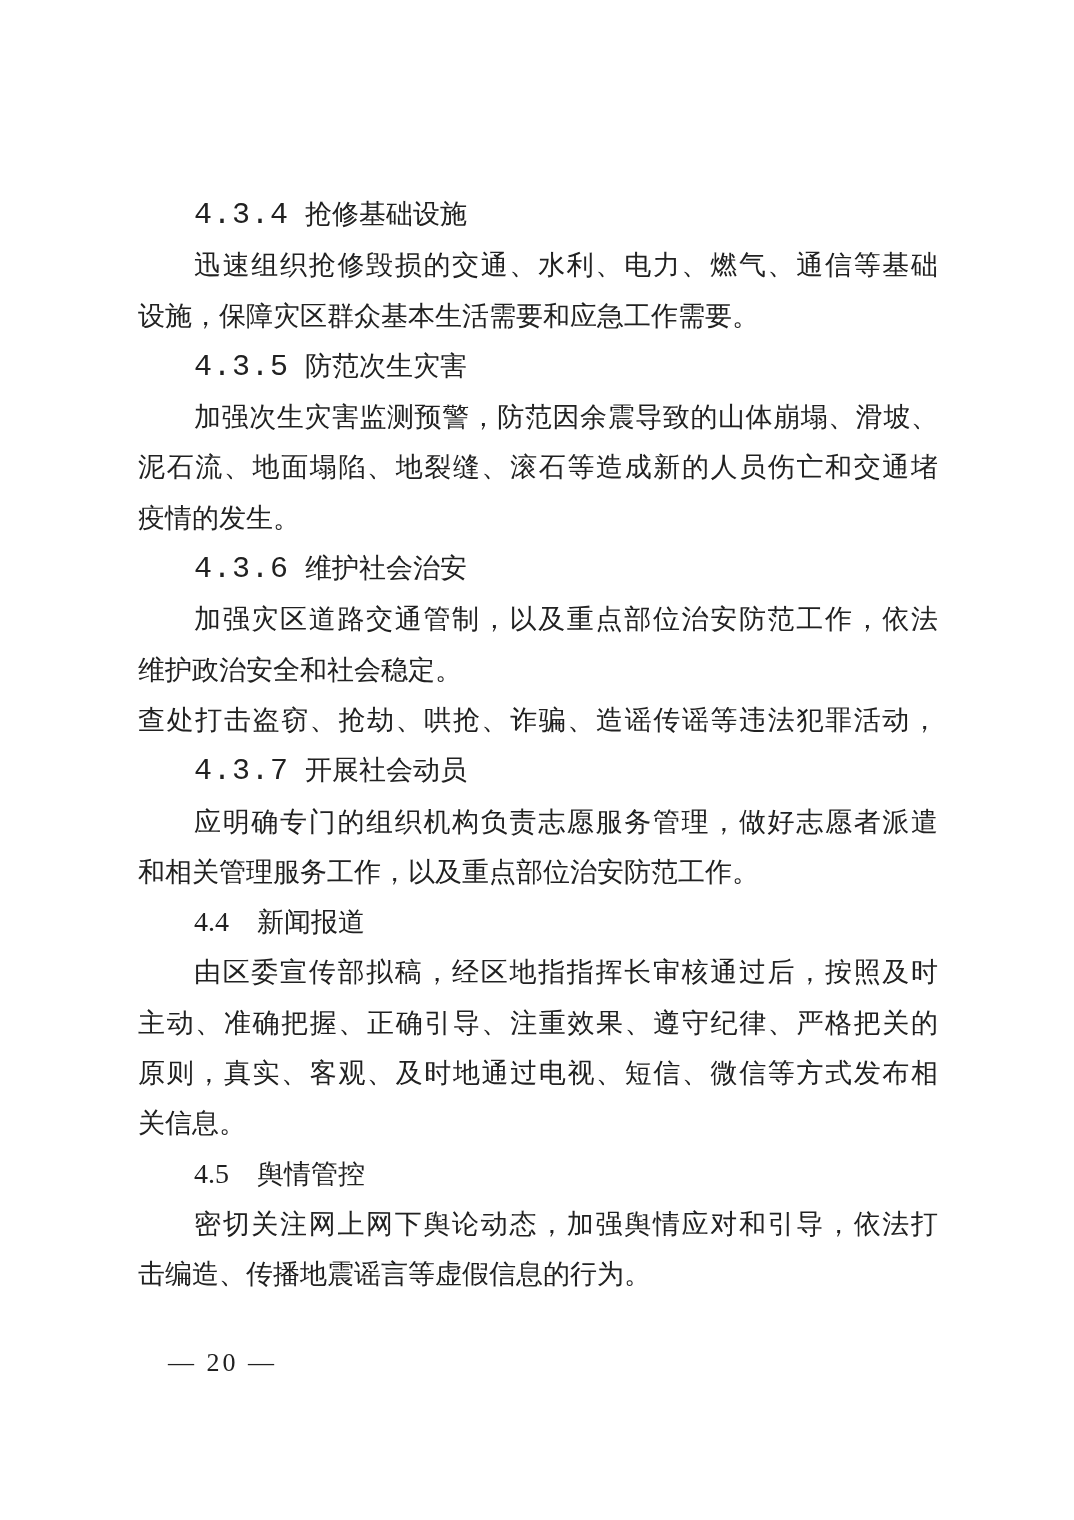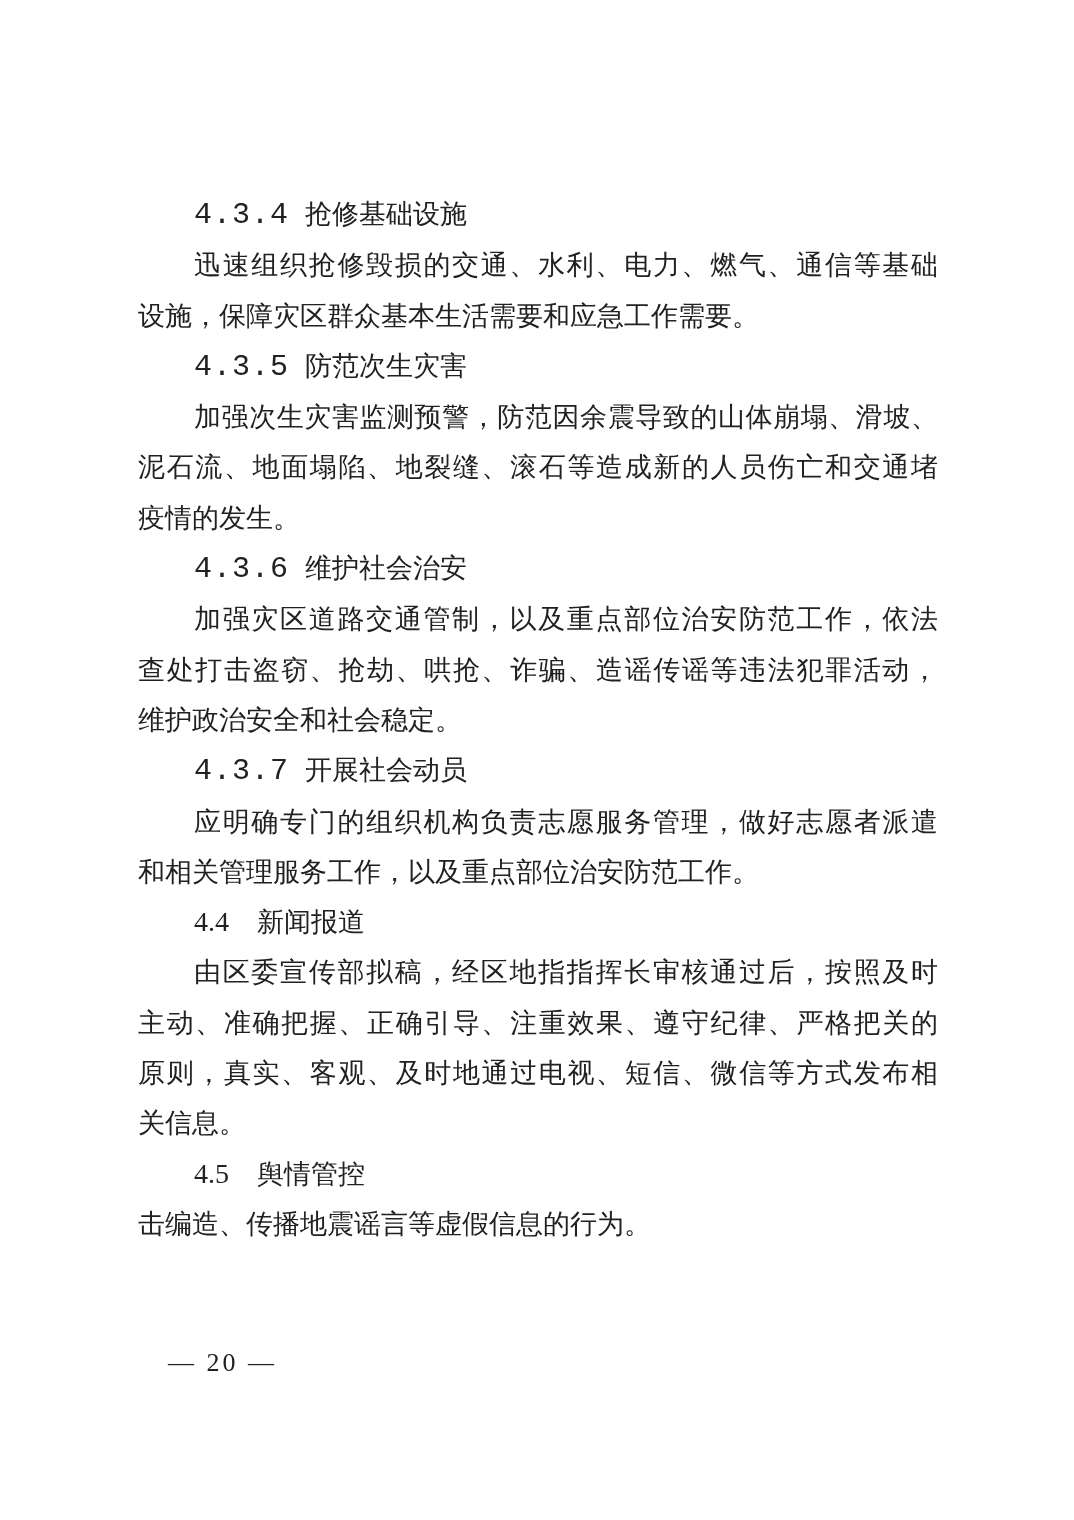--- a/index.html
+++ b/index.html
@@ -39,27 +39,28 @@
   <div class="doc" id="doc">
       <div class="line heading h3"><span class="h3num">4.3.4</span><span class="hgap3"></span><span>抢修基础设施</span></div>
       <div class="line indent fill">迅速组织抢修毁损的交通、水利、电力、燃气、通信等基础</div>
       <div class="line">设施，保障灾区群众基本生活需要和应急工作需要。</div>
       <div class="line heading h3"><span class="h3num">4.3.5</span><span class="hgap3"></span><span>防范次生灾害</span></div>
       <div class="line indent fill">加强次生灾害监测预警，防范因余震导致的山体崩塌、滑坡、</div>
       <div class="line fill">泥石流、地面塌陷、地裂缝、滚石等造成新的人员伤亡和交通堵</div>
       <div class="line">疫情的发生。</div>
       <div class="line heading h3"><span class="h3num">4.3.6</span><span class="hgap3"></span><span>维护社会治安</span></div>
       <div class="line indent fill">加强灾区道路交通管制，以及重点部位治安防范工作，依法</div>
+      <div class="line">维护政治安全和社会稳定。</div>
       <div class="line fill">查处打击盗窃、抢劫、哄抢、诈骗、造谣传谣等违法犯罪活动，</div>
-      <div class="line">维护政治安全和社会稳定。</div>
       <div class="line heading h3"><span class="h3num">4.3.7</span><span class="hgap3"></span><span>开展社会动员</span></div>
       <div class="line indent fill">应明确专门的组织机构负责志愿服务管理，做好志愿者派遣</div>
       <div class="line">和相关管理服务工作，以及重点部位治安防范工作。</div>
       <div class="line heading h2"><span class="h2num">4.4</span><span class="hgap2"></span><span>新闻报道</span></div>
       <div class="line indent fill">由区委宣传部拟稿，经区地指指挥长审核通过后，按照及时</div>
       <div class="line fill">主动、准确把握、正确引导、注重效果、遵守纪律、严格把关的</div>
       <div class="line fill">原则，真实、客观、及时地通过电视、短信、微信等方式发布相</div>
       <div class="line">关信息。</div>
       <div class="line heading h2"><span class="h2num">4.5</span><span class="hgap2"></span><span>舆情管控</span></div>
+      <div class="line indent fill">密切关注网上网下舆论动态，加强舆情应对和引导，依法打</div>
       <div class="line">击编造、传播地震谣言等虚假信息的行为。</div>
     </div>
   <div class="footer">— 20 —</div>
 </div>
 
 </body></html>

